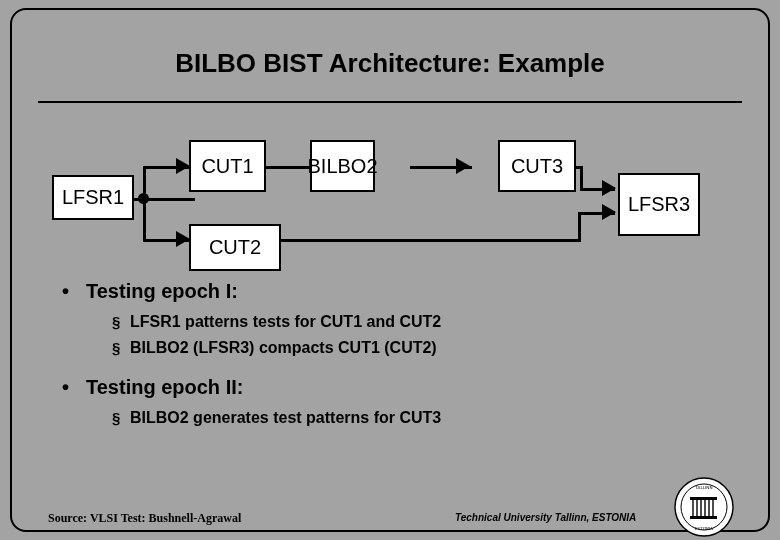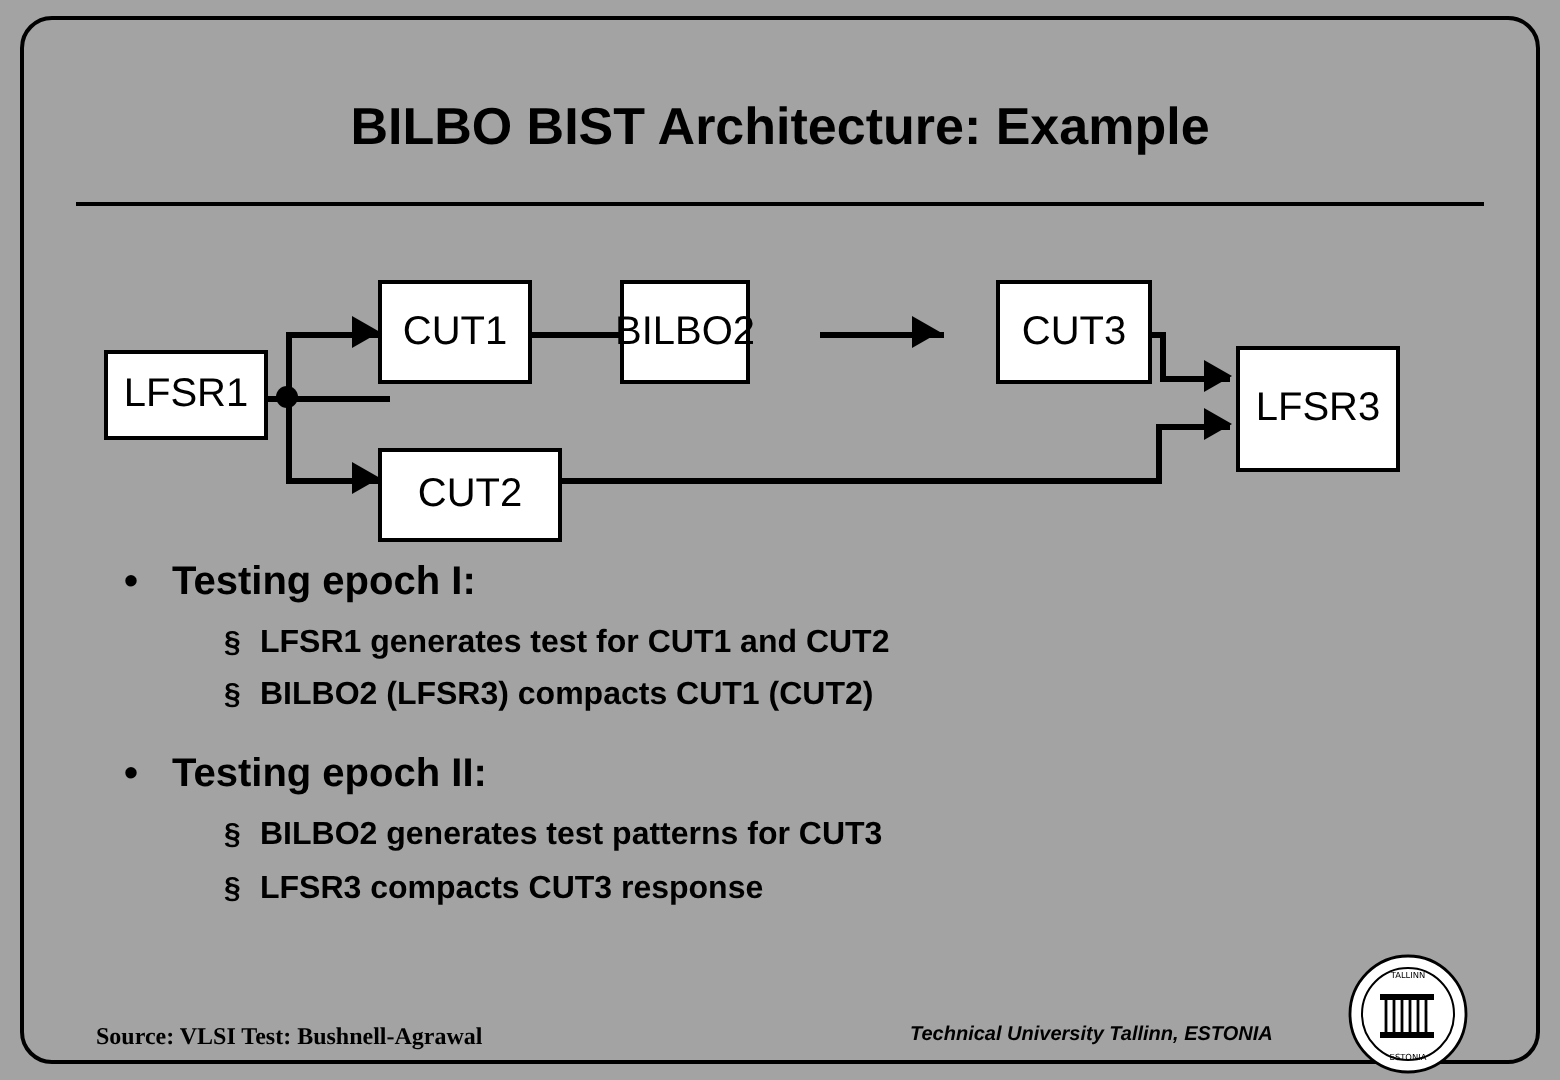--- a/index.html
+++ b/index.html
@@ -228,40 +228,37 @@
     </div>
   </div>
 
   <div id="bullets">
 
     <div class="lvl1">
       <span class="marker">•</span><span>Testing epoch I:</span>
     </div>
 
     <div class="lvl2">
-      <span class="marker">§</span><span>LFSR1 generates test for CUT1 and CUT2</span>
+      <span class="marker">§</span><span>LFSR1 patterns tests for CUT1 and CUT2</span>
     </div>
 
     <div class="lvl2">
       <span class="marker">§</span><span>BILBO2 (LFSR3) compacts  CUT1 (CUT2)</span>
     </div>
 
     <div class="gap"></div>
 
     <div class="lvl1">
       <span class="marker">•</span><span>Testing epoch II:</span>
     </div>
 
     <div class="lvl2">
       <span class="marker">§</span><span>BILBO2 generates test patterns for CUT3</span>
     </div>
 
-    <div class="lvl2">
-      <span class="marker">§</span><span>LFSR3 compacts CUT3 response</span>
-    </div>
 
   </div>
 
   <div id="source">Source: VLSI Test: Bushnell-Agrawal</div>
   <div id="affiliation">Technical University Tallinn, ESTONIA</div>
 
   <div id="logo">
     <svg width="62" height="62" viewBox="0 0 62 62" xmlns="http://www.w3.org/2000/svg">
       <circle cx="31" cy="31" r="29" fill="#ffffff" stroke="#000000" stroke-width="1.4"></circle>
       <circle cx="31" cy="31" r="23" fill="#ffffff" stroke="#000000" stroke-width="1"></circle>

